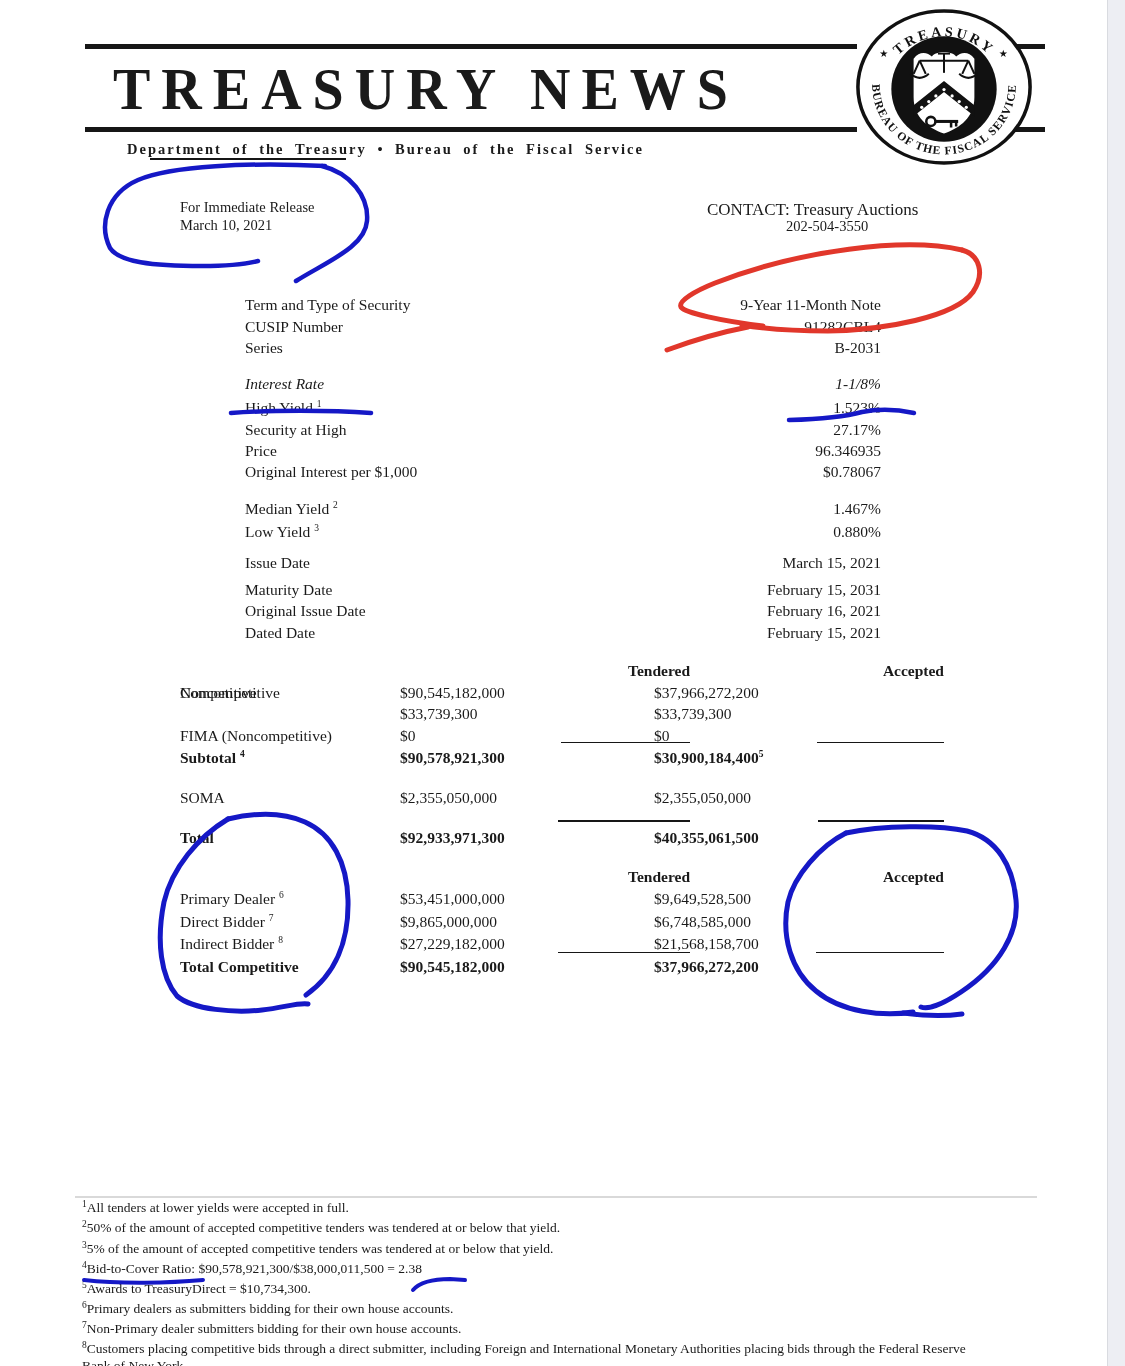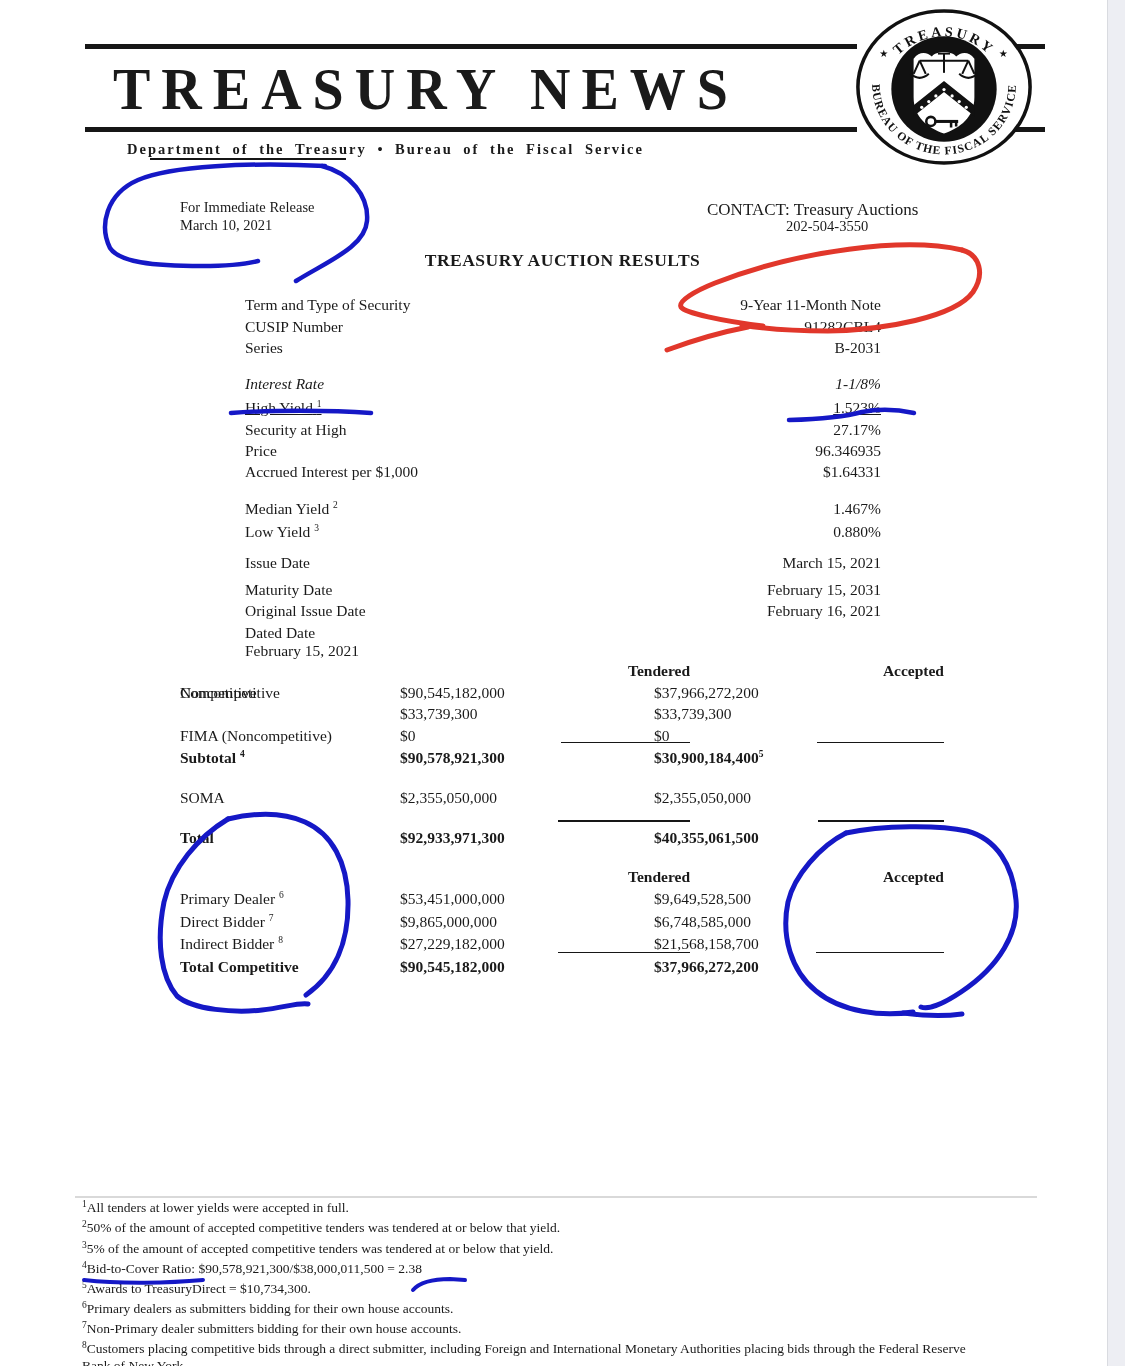--- a/index.html
+++ b/index.html
@@ -91,54 +91,53 @@
     </g>
   </svg>
 
   <div class="relblock">
     <div>For Immediate Release</div>
     <div>March 10, 2021</div>
   </div>
   <div class="contact1">CONTACT: Treasury Auctions</div>
   <div class="contact2">202-504-3550</div>
 
-  <div class="heading">TREASURY AUCTION RESULTS</div>
 
   <div class="drow" style="top:296px;">
       <span>Term and Type of Security</span>
       <span>9-Year 11-Month Note</span>
     </div>
   <div class="drow" style="top:317.5px;">
       <span>CUSIP Number</span>
       <span>91282CBL4</span>
     </div>
   <div class="drow" style="top:339px;">
       <span>Series</span>
       <span>B-2031</span>
     </div>
 
   <div class="drow" style="top:375px;font-style:italic;">
       <span>Interest Rate</span>
       <span>1-1/8%</span>
     </div>
-  <div class="drow" style="top:399px;text-decoration:underline;">
+  <div class="drow" style="top:399px;">
       <span><span>High Yield</span> <sup>1</sup></span>
       <span>1.523%</span>
     </div>
   <div class="drow" style="top:420.5px;">
       <span>Security at High</span>
       <span>27.17%</span>
     </div>
   <div class="drow" style="top:442px;">
       <span>Price</span>
       <span>96.346935</span>
     </div>
   <div class="drow" style="top:463px;">
-      <span>Accrued Interest per $1,000</span>
-      <span>$1.64331</span>
+      <span>Original Interest per $1,000</span>
+      <span>$0.78067</span>
     </div>
 
   <div class="drow" style="top:499.5px;">
       <span><span>Median Yield</span> <sup>2</sup></span>
       <span>1.467%</span>
     </div>
   <div class="drow" style="top:522.5px;">
       <span><span>Low Yield</span> <sup>3</sup></span>
       <span>0.880%</span>
     </div>
@@ -148,21 +147,21 @@
       <span>March 15, 2021</span>
     </div>
   <div class="drow" style="top:580.5px;">
       <span>Maturity Date</span>
       <span>February 15, 2031</span>
     </div>
   <div class="drow" style="top:602px;">
       <span>Original Issue Date</span>
       <span>February 16, 2021</span>
     </div>
-  <div class="drow" style="top:623.5px;flex-direction:column;">
+  <div class="drow" style="top:623.5px;">
       <span>Dated Date</span>
       <span>February 15, 2021</span>
     </div>
 
   <div class="thead tv" style="top:661.5px;">Tendered</div>
   <div class="thead ta" style="top:661.5px;">Accepted</div>
 
   <div class="tlabel" style="top:683.5px;">Competitive</div>
   <div class="tval tv" style="top:683.5px;">$90,545,182,000</div>
   <div class="tval ta" style="top:683.5px;">$37,966,272,200</div>

